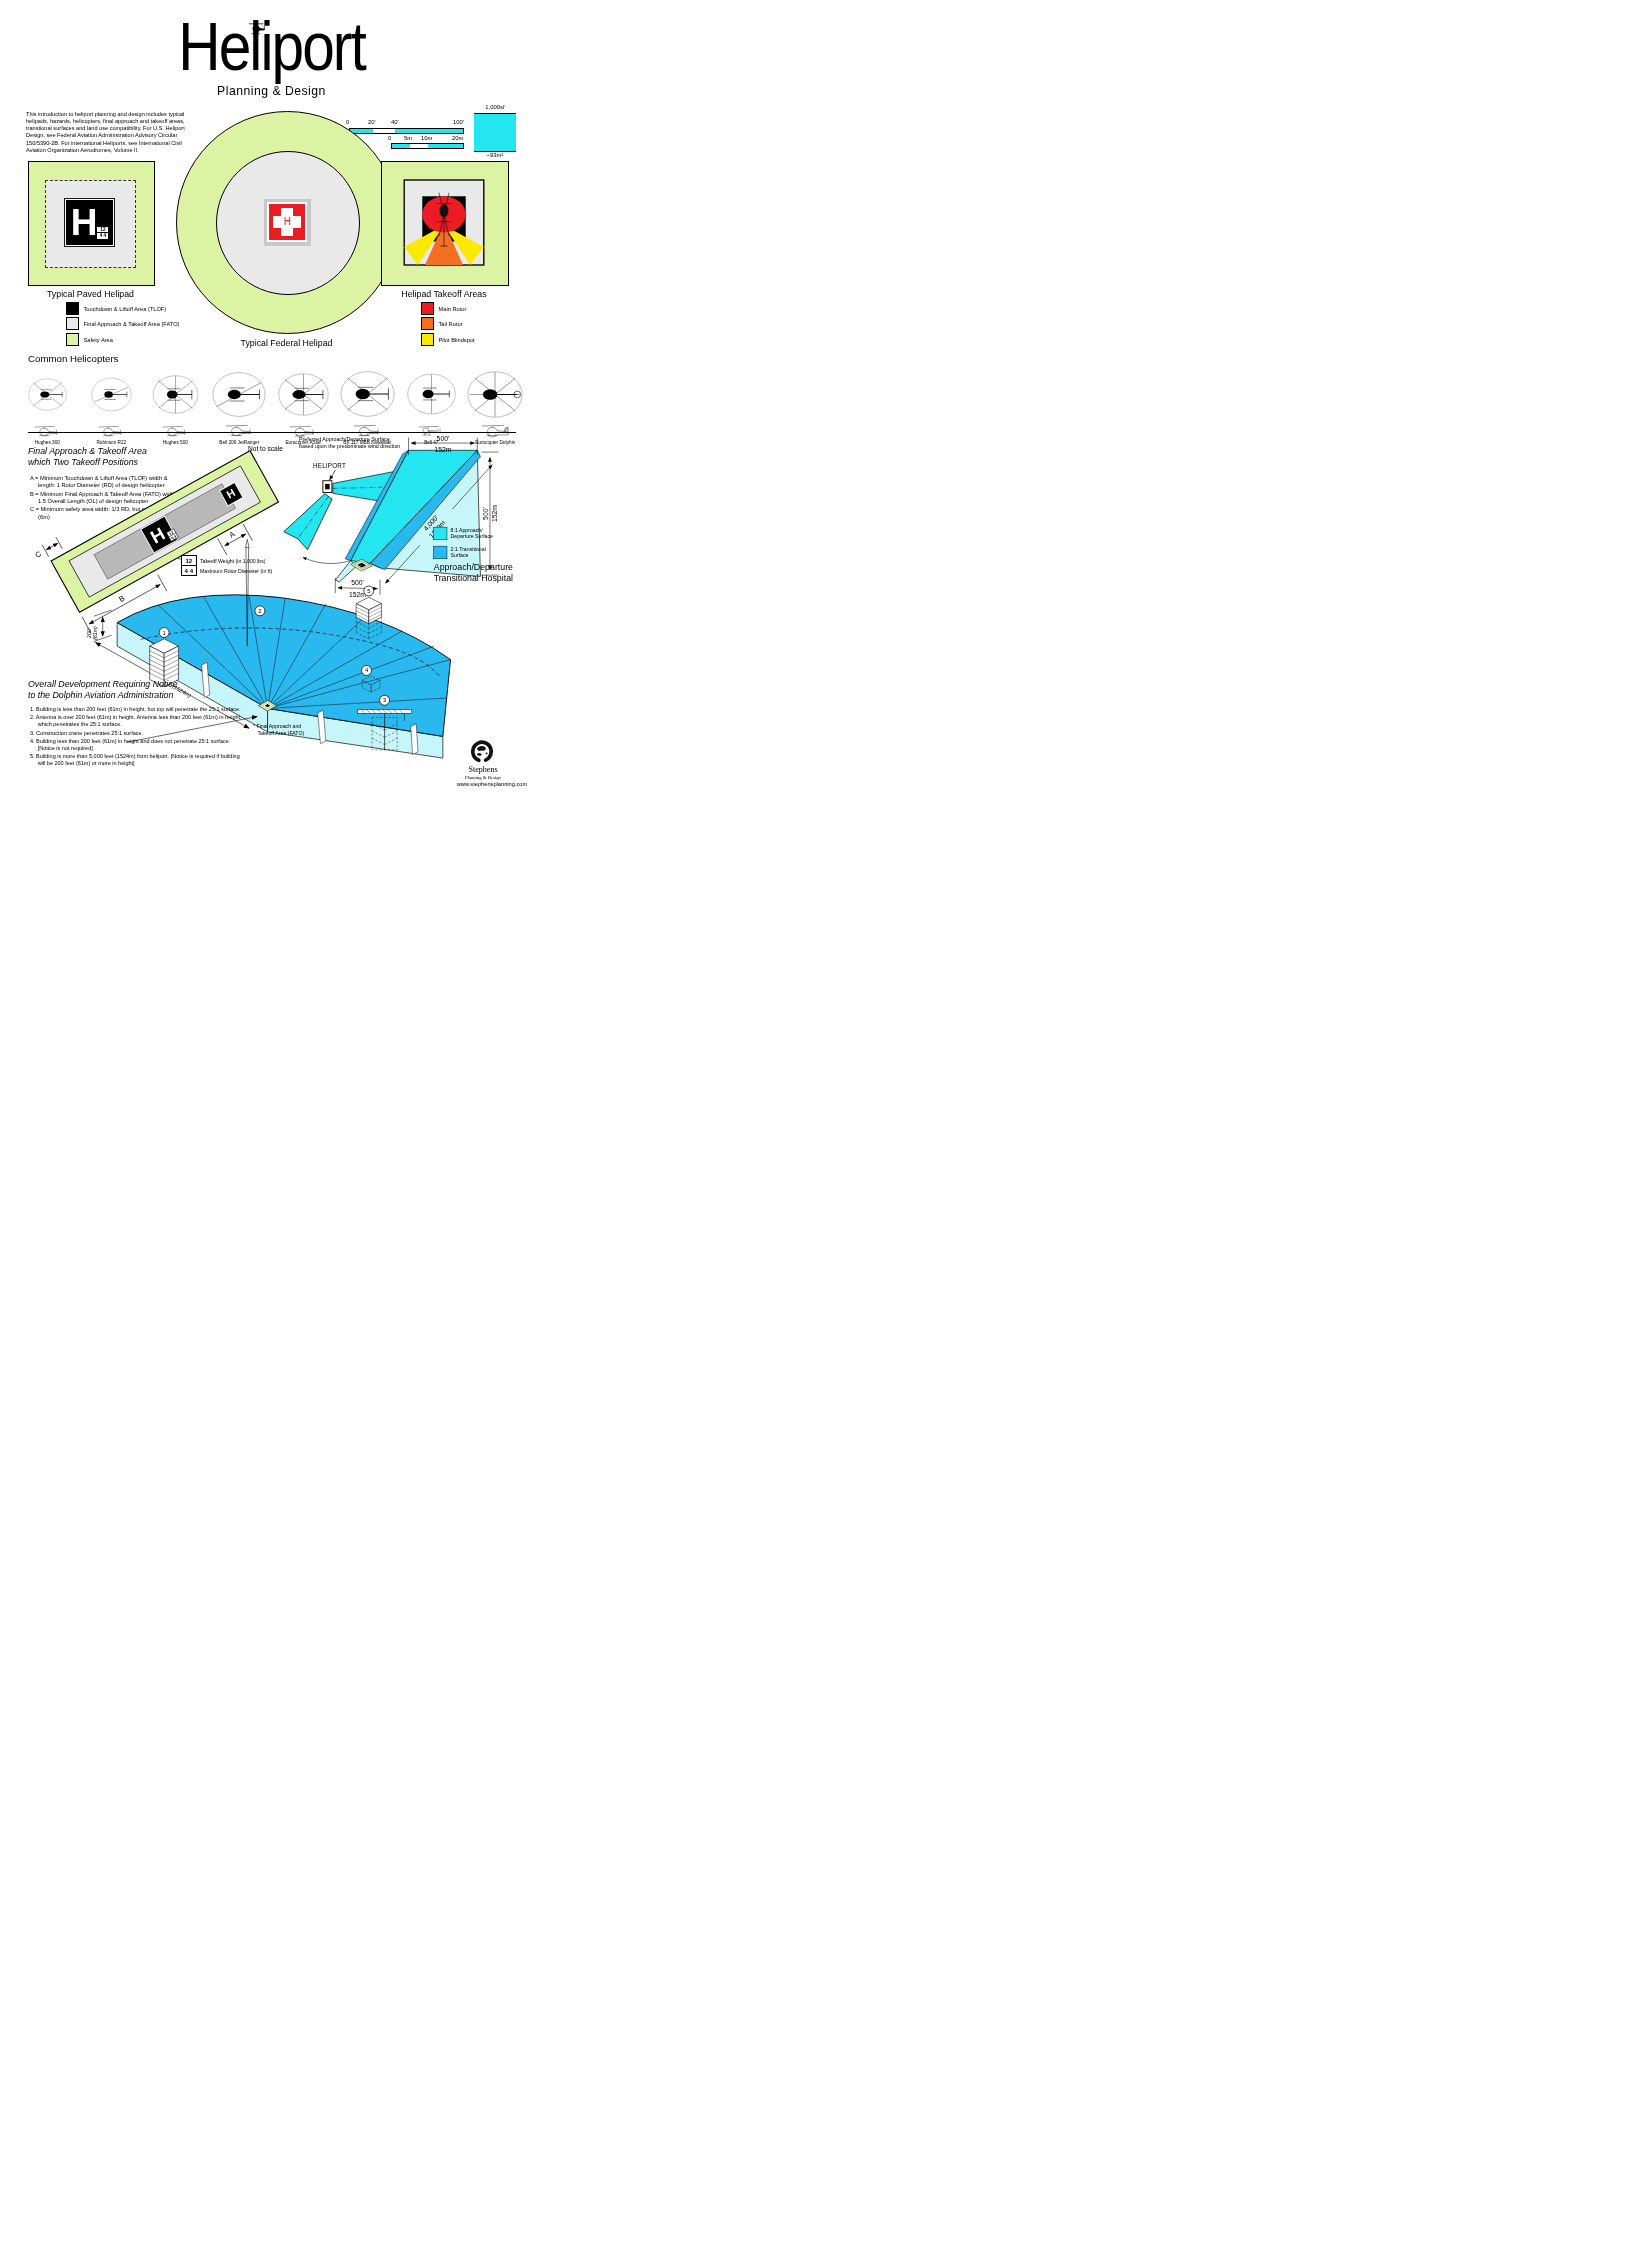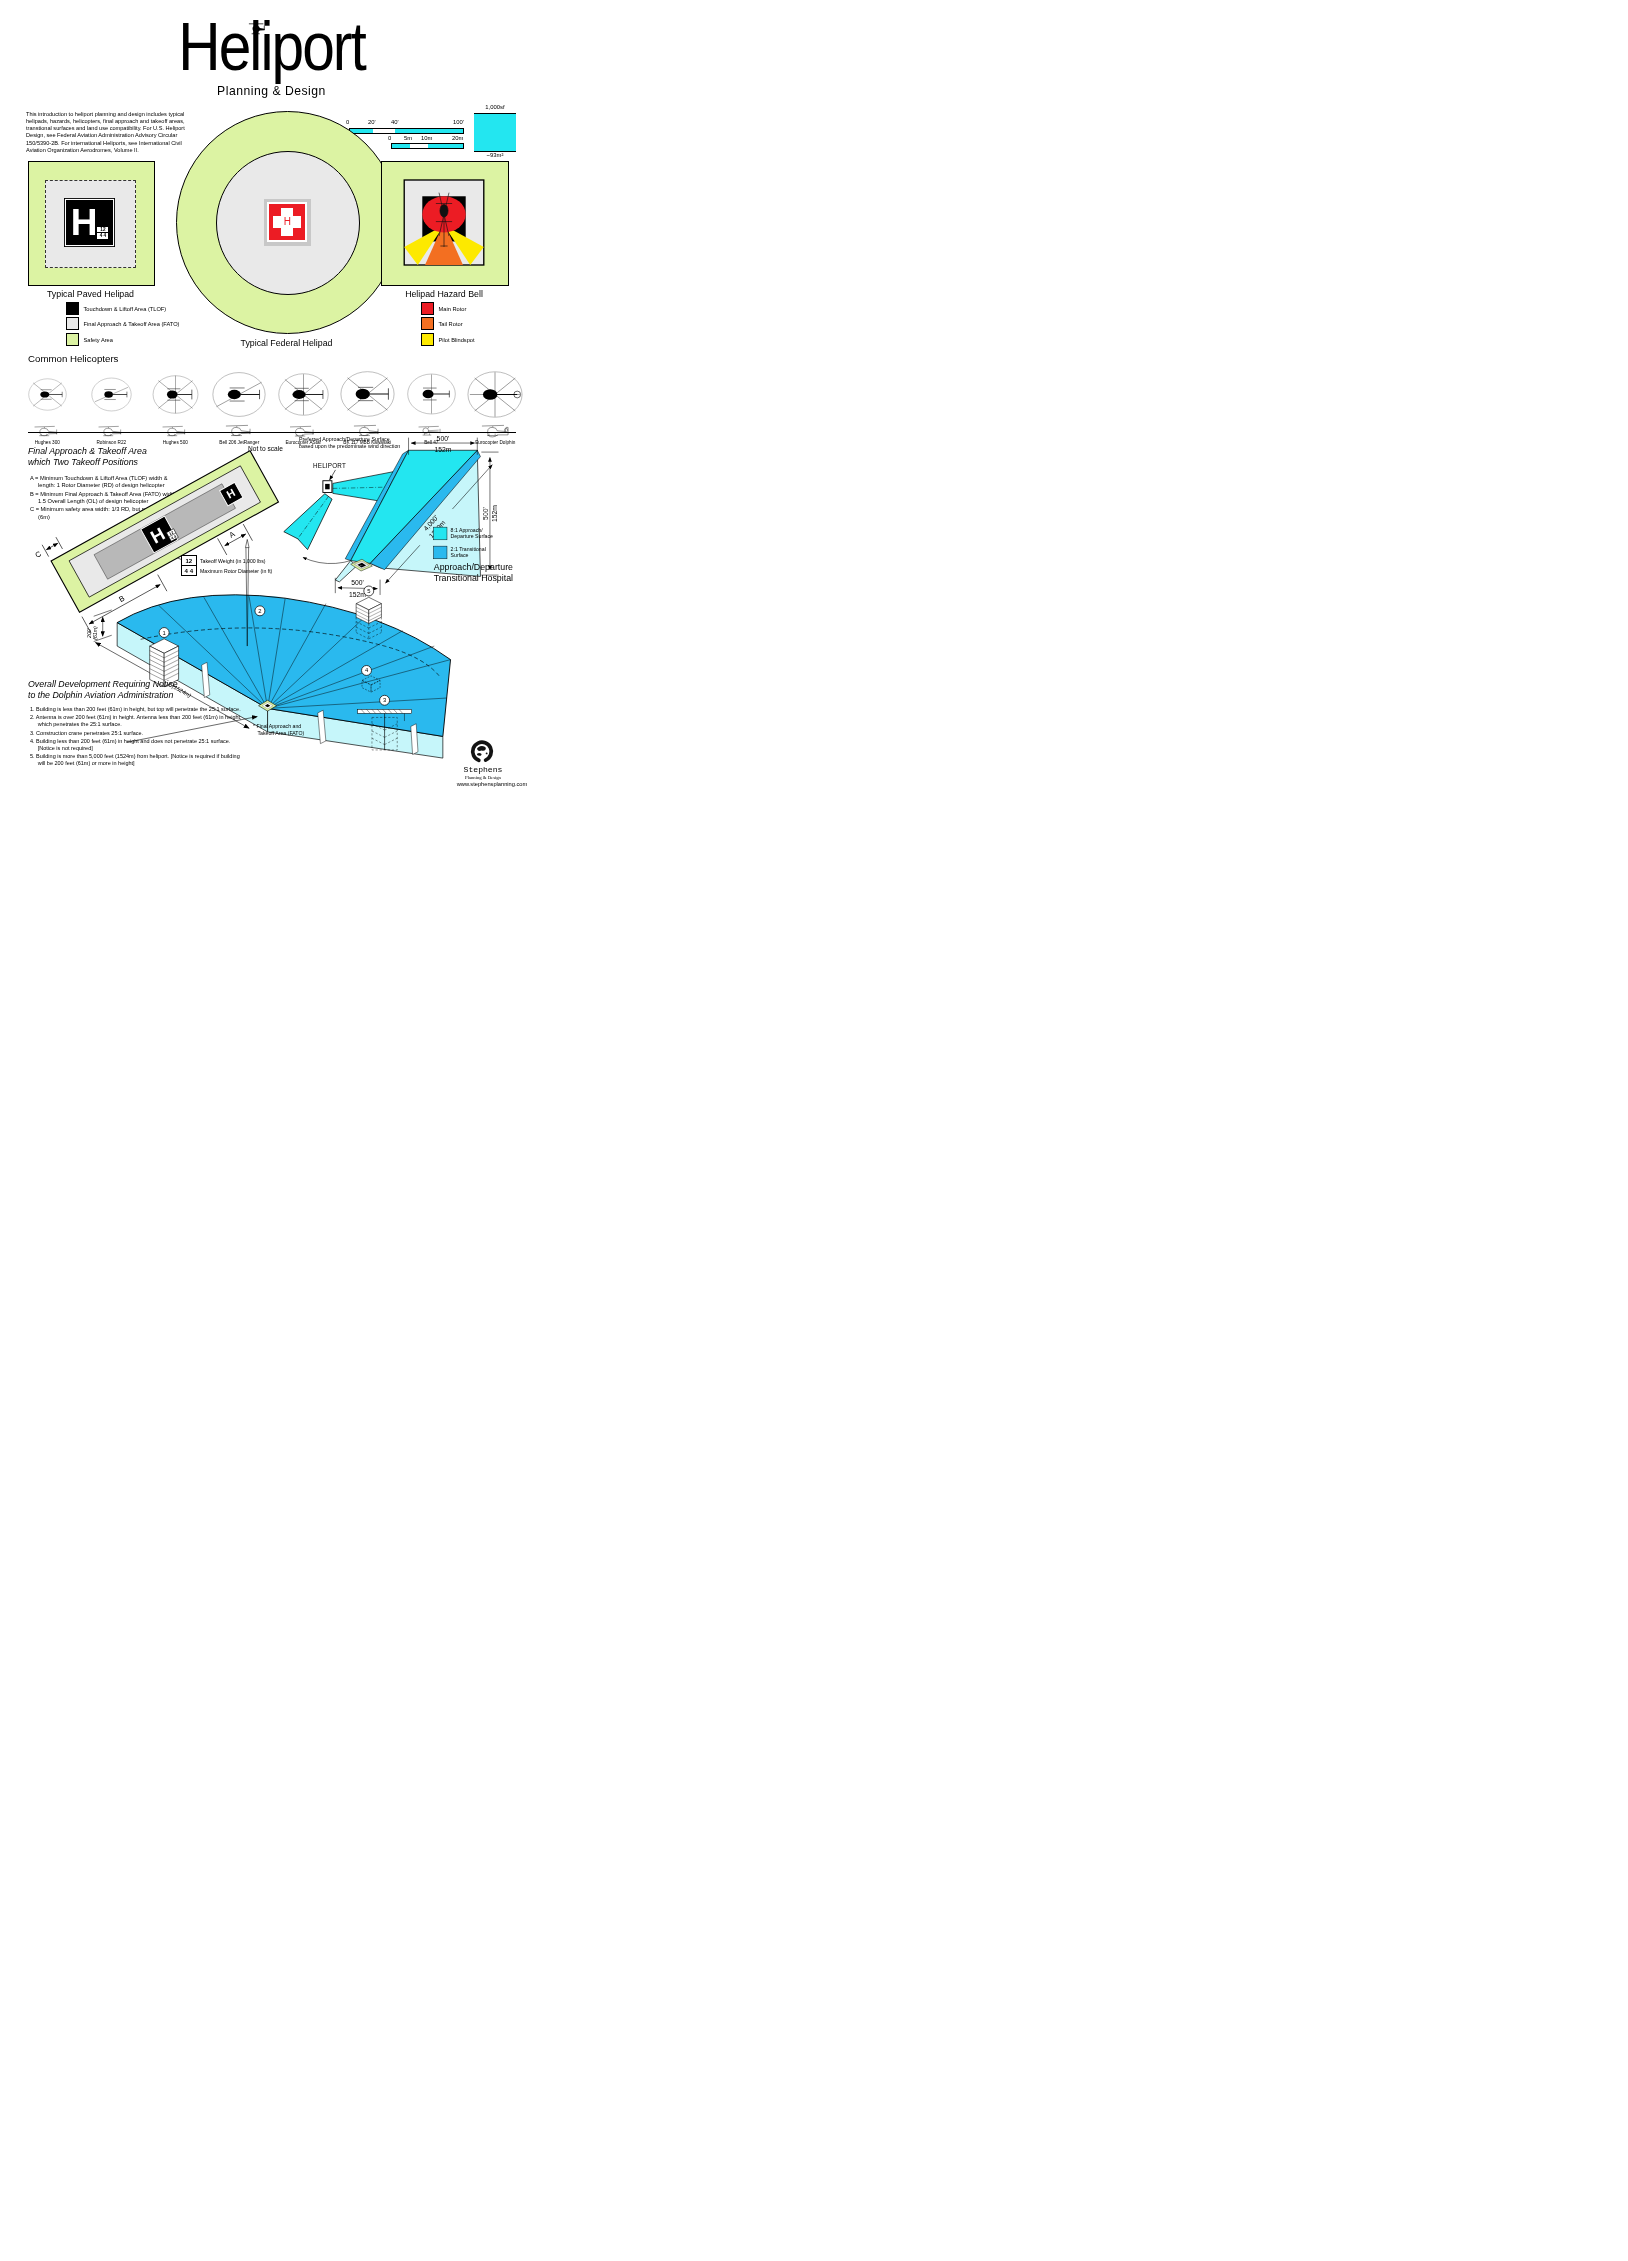--- a/index.html
+++ b/index.html
@@ -120,21 +120,21 @@
     <g stroke="#111" stroke-width="1.4" fill="none">
       <line x1="77" y1="28" x2="99" y2="124"></line>
         <line x1="99" y1="28" x2="77" y2="124"></line>
       <line x1="70" y1="52" x2="106" y2="52"></line>
         <line x1="70" y1="92" x2="106" y2="92"></line>
       <line x1="88" y1="82" x2="88" y2="148"></line>
         <line x1="80" y1="146" x2="96" y2="146"></line>
       <ellipse cx="88" cy="68" rx="9" ry="14" fill="#111"></ellipse>
     </g>
   </svg>
-  <div class="abs panel-title" style="left:381px;top:289px;width:126px;">Helipad Hazard Bell</div>
+  <div class="abs panel-title" style="left:381px;top:289px;width:126px;">Helipad Takeoff Areas</div>
   <div class="leg" style="left:421px;top:302px;">
     <span class="sw" style="background:#ec1c24;"></span>
     <span class="lab">Main Rotor</span>
   </div>
   <div class="leg" style="left:421px;top:317px;">
     <span class="sw" style="background:#f36f21;"></span>
     <span class="lab">Tail Rotor</span>
   </div>
   <div class="leg" style="left:421px;top:333px;">
     <span class="sw" style="background:#fde900;"></span>
@@ -646,18 +646,18 @@
     <div class="oli">4. Building less than 200 feet (61m) in height and does not penetrate 25:1 surface. [Notice is not required]</div>
     <div class="oli">5. Building is more than 5,000 feet (1524m) from heliport. [Notice is required if building will be 200 feet (61m) or more in height]</div>
   </div>
 
   <svg style="left:469px;top:739px;width:26px;height:26px;" viewBox="0 0 56 56">
     <circle cx="28" cy="27" r="20" fill="none" stroke="#131313" stroke-width="8" stroke-dasharray="110 16" transform="rotate(110 28 27)" stroke-linecap="round"></circle>
     <path d="M20,18 q6,-5 13,-2 q5,2 3,6 q-3,5 -9,3 q-6,2 -9,-2 q-2,-3 2,-5z" fill="#131313"></path>
     <path d="M18,31 q4,-2 8,0 q3,3 -1,5 q-5,1 -8,-2z" fill="#131313"></path>
     <circle cx="38" cy="31" r="2" fill="#131313"></circle>
   </svg>
-  <div class="abs ctr" id="footer-company" style="left:456px;top:765px;width:54px;font-family:Liberation Mono, monospace;">Stephens</div>
+  <div class="abs ctr" id="footer-company" style="left:456px;top:765px;width:54px;">Stephens</div>
   <div class="abs ctr" id="footer-tag" style="left:456px;top:775px;width:54px;">Planning &amp; Design</div>
   <div class="abs ctr" id="footer-web" style="left:447px;top:781px;width:90px;">www.stephensplanning.com</div>
 
 </div>
 
 
 </body></html>

